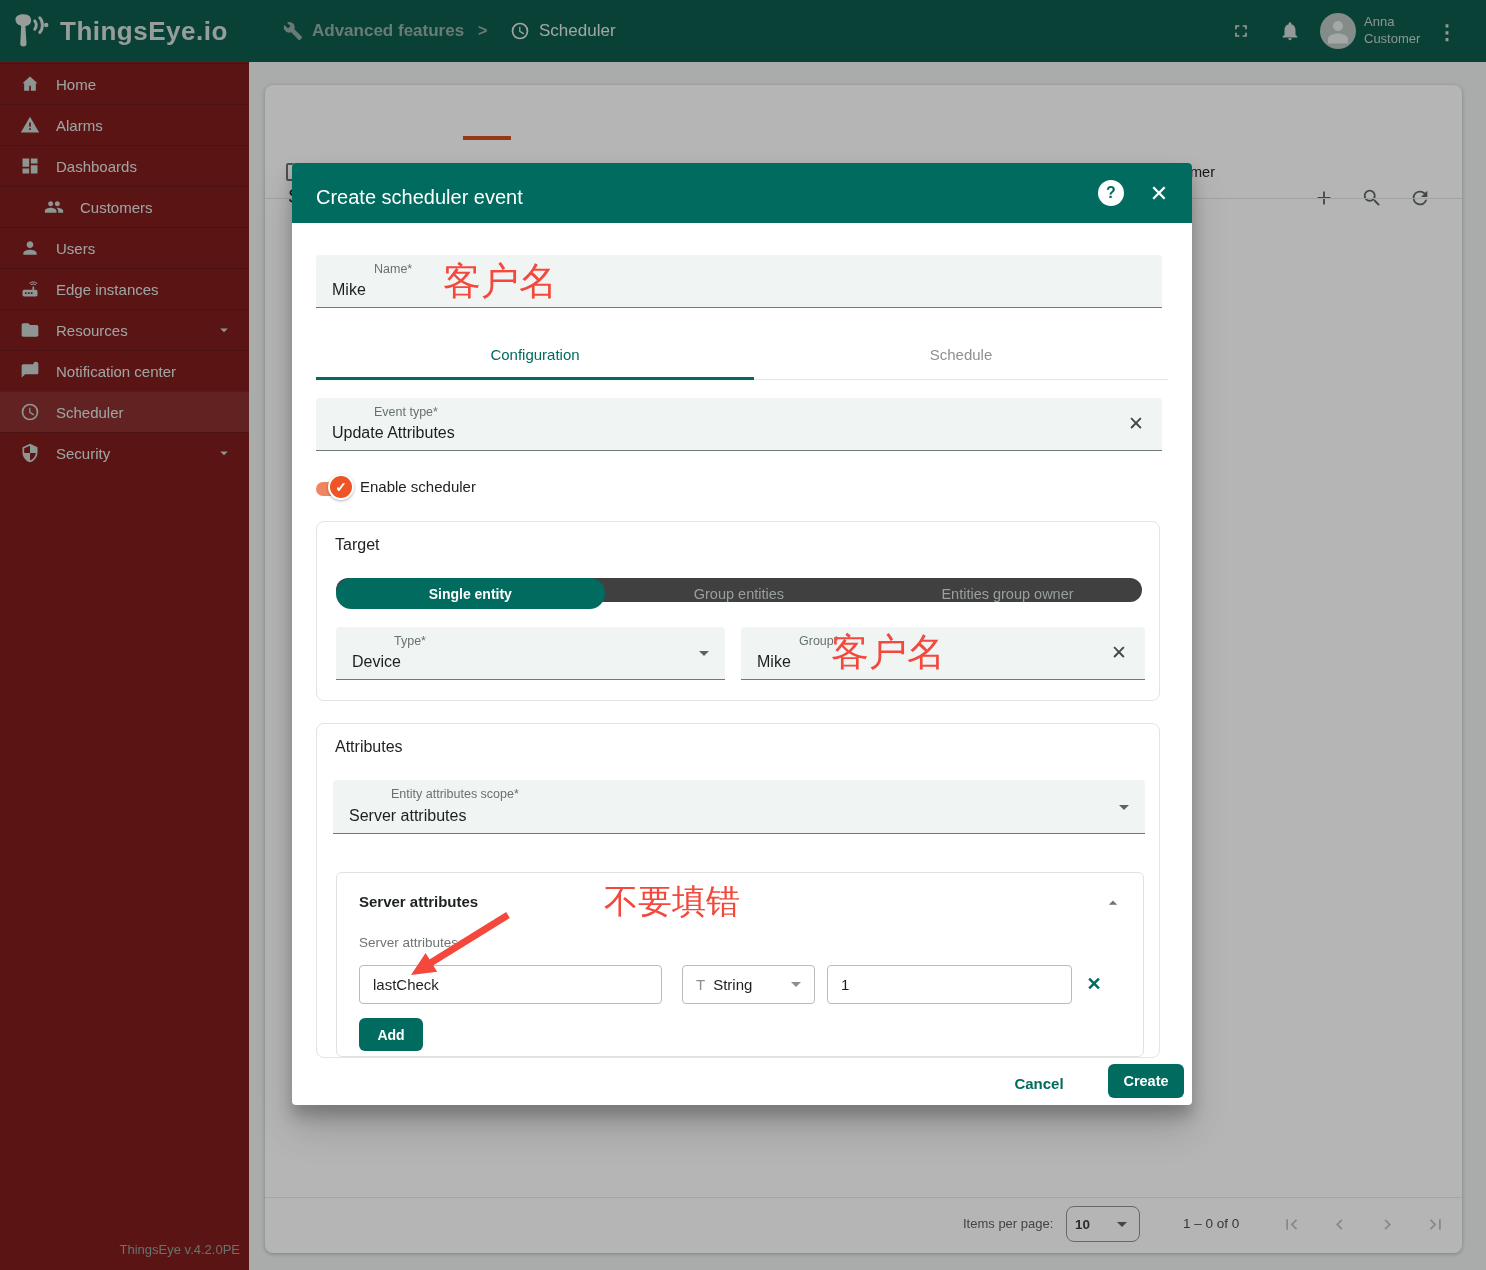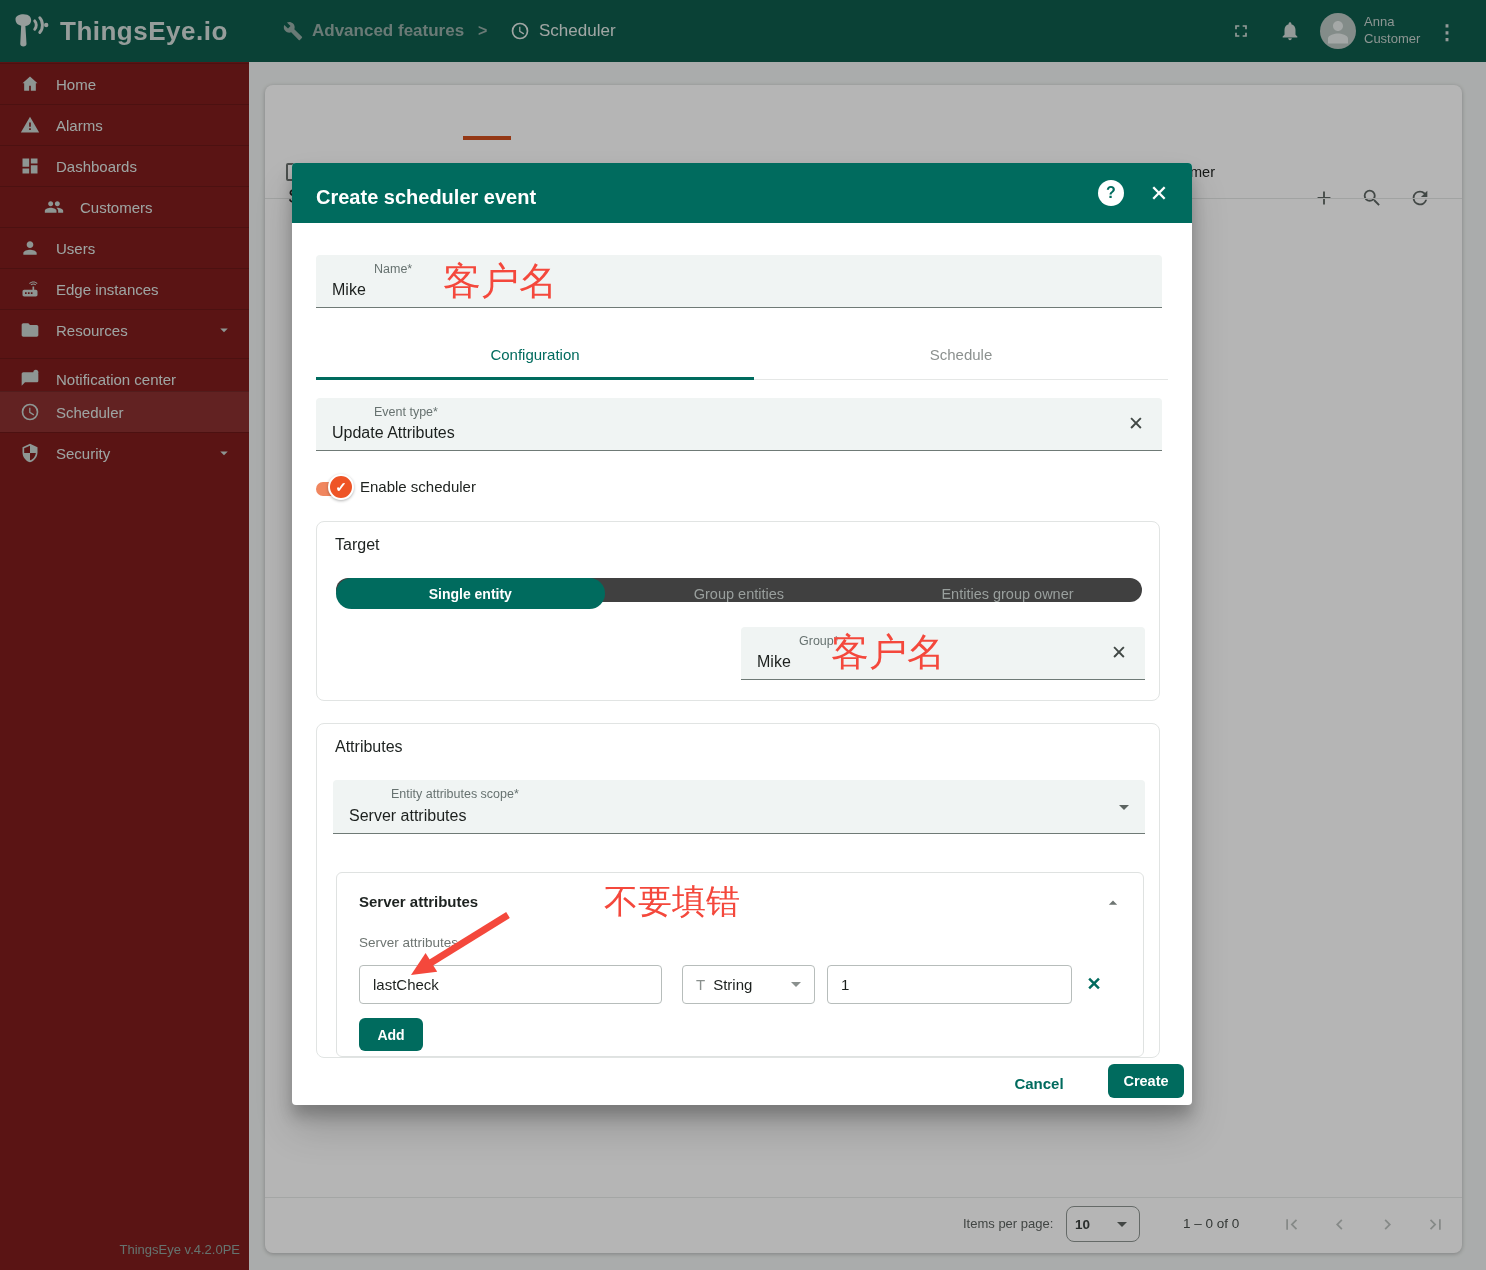--- a/index.html
+++ b/index.html
@@ -48,21 +48,21 @@
                 display:flex; align-items:center; padding:0 12px 0 8px; justify-content:space-between;
                 font-size:13.5px; color:#3c423f;font-weight:bold; }
   #pag-range { left:918px; top:1131px; font-size:13.5px; color:#4a504d; }
   .pg-ic { color:#bcc1bf; }
 
   
   #backdrop { left:0; top:0; width:1486px; height:1270px; background:rgba(0,0,0,0.29); z-index:40; }
   #modal { left:292px; top:163px; width:900px; height:942px; background:#fff; border-radius:4px;
            box-shadow:0 11px 15px rgba(0,0,0,.22),0 24px 38px rgba(0,0,0,.16); z-index:50; overflow:hidden; }
   #mheader { left:0; top:0; width:900px; height:60px; background:#006b5e; }
-  #mtitle { left:24px; top:0; height:68px; display:flex; align-items:center; color:#fff; font-size:20px; font-weight:700; }
+  #mtitle { left:24px; top:0; height:68px; display:flex; align-items:center; color:#fff; font-size:20px; font-weight:400; }
   #help-btn { left:806px; top:17px; width:26px; height:26px; border-radius:50%; background:#fff; color:#006b5e;
               display:flex; align-items:center; justify-content:center; font-weight:700; font-size:16px; }
   #close-btn { left:852px; top:16px; width:30px; height:30px; color:#fff; font-size:22px; line-height:30px; text-align:center; }
 
   .ffield { position:absolute; background:#f0f4f3; border-radius:4px 4px 0 0; border-bottom:1px solid #6f7a76; }
   .flabel { position:absolute; left:16px; top:7px; font-size:12.5px; color:#677270;margin-left:42px; }
   .fvalue { position:absolute; left:16px; bottom:8px; font-size:16px; color:#1c201e; }
   .fcaret { position:absolute; right:16px; top:50%; margin-top:-2px; width:0; height:0;
             border:5px solid transparent; border-top-color:#5c6461; }
   .fclear { position:absolute; right:14px; top:50%; margin-top:-12px; width:24px; height:24px;
@@ -238,21 +238,21 @@
             <path d="M10 4H4c-1.1 0-2 .9-2 2v12c0 1.1.9 2 2 2h16c1.1 0 2-.9 2-2V8c0-1.1-.9-2-2-2h-8l-2-2z"></path>
           </svg>
         </span>
       <span class="lbl">Resources</span>
       <span class="side-chev">
           <svg viewBox="0 0 24 24" width="18" height="18" fill="currentColor">
             <path d="M7 10l5 5 5-5z"></path>
           </svg>
         </span>
     </div>
-    <div class="side-item" style="top:296px;">
+    <div class="side-item" style="top:288px;">
       <span class="ic">
           <svg viewBox="0 0 24 24" width="20" height="20" fill="currentColor">
             <path d="M20 4H4c-1.1 0-2 .9-2 2v14l4-4h14c1.1 0 2-.9 2-2V6c0-1.1-.9-2-2-2z"></path>
             <circle cx="19" cy="4" r="3"></circle>
           </svg>
         </span>
       <span class="lbl">Notification center</span>
     </div>
     <div class="side-item active" style="top:329px;">
       <span class="ic">
@@ -378,20 +378,25 @@
       <div class="abs" id="seg">
         <div class="seg-btn sel">
           <span>Single entity</span>
         </div>
         <div class="seg-btn">
           <span>Group entities</span>
         </div>
         <div class="seg-btn">
           <span>Entities group owner</span>
         </div>
+      </div>
+      <div class="ffield" id="type-field">
+        <span class="flabel">Type*</span>
+        <span class="fvalue">Device</span>
+        <span class="fcaret"></span>
       </div>
       <div class="ffield" id="device-field">
         <span class="flabel">Group*</span>
         <span class="fvalue">Mike</span>
         <span class="fclear">✕</span>
       </div>
     </div>
 
     <div class="sect-card" id="attr-card">
       <div class="sect-head">Attributes</div>

